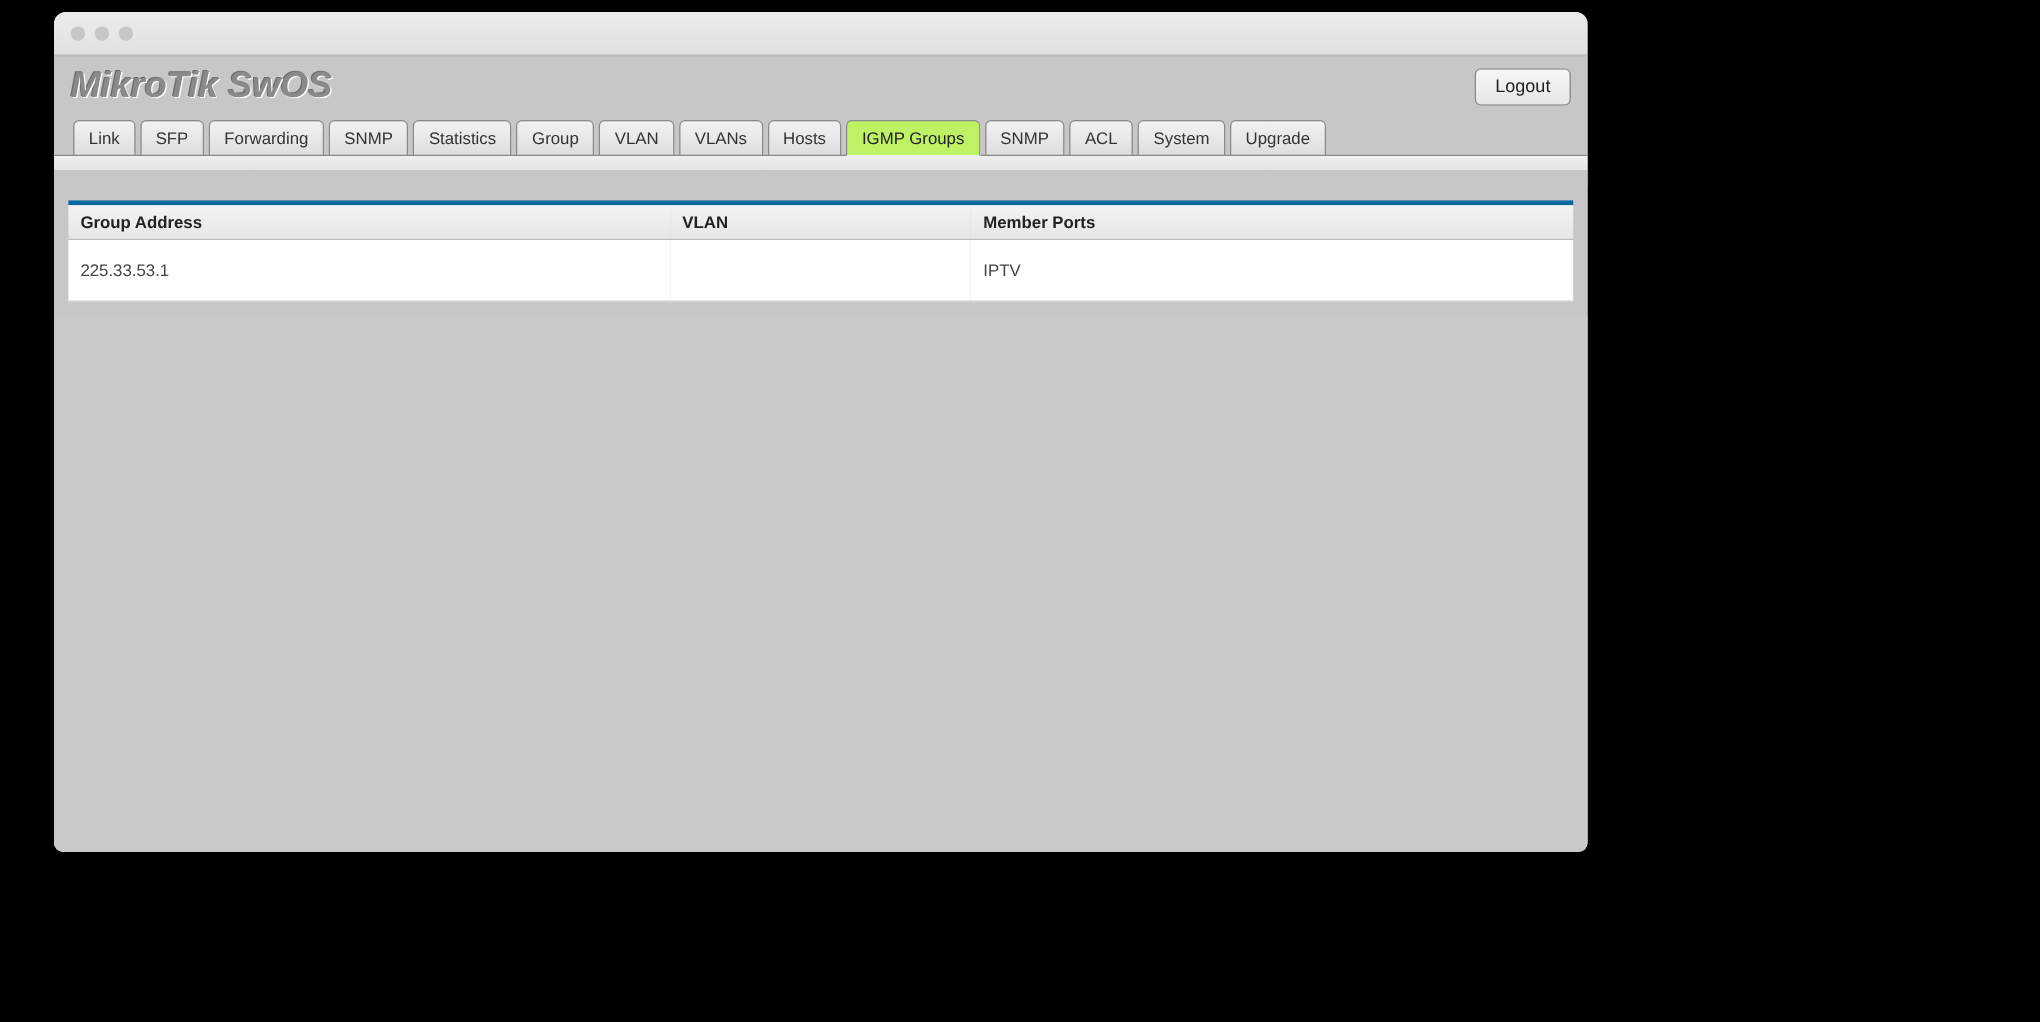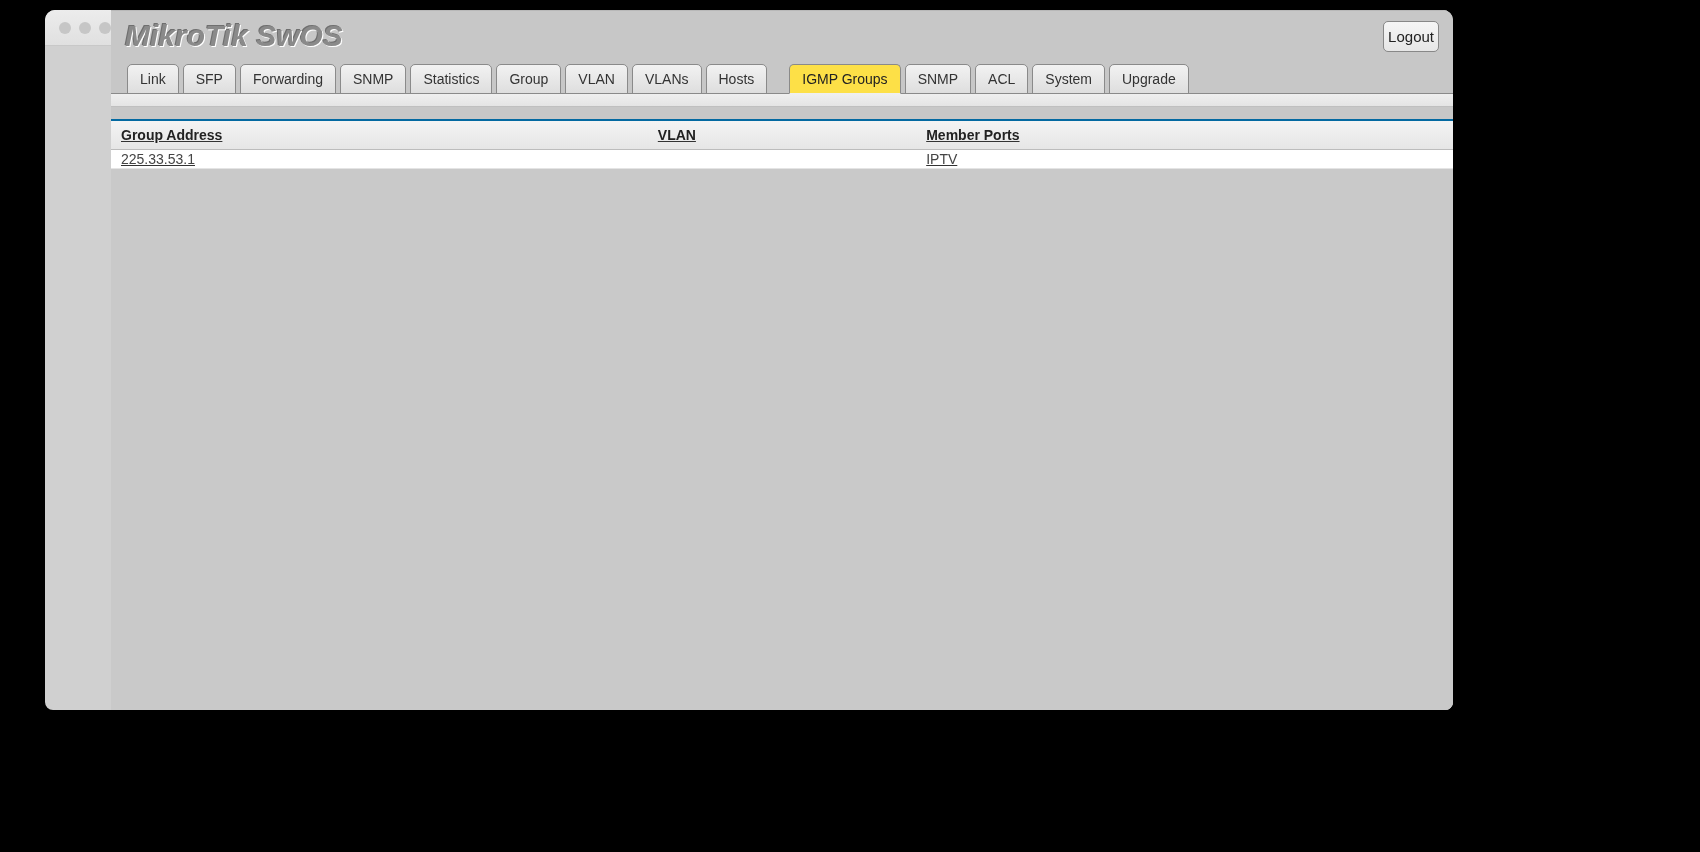--- a/index.html
+++ b/index.html
@@ -9,28 +9,28 @@
     font-size: 14px;
     color: #333;
     width: 1700px;
     height: 852px;
     overflow: hidden;
   }
   .window {
     position: absolute;
     left: 45px;
     top: 10px;
-    width: 1408px;
+    width: 1278px;
     height: 700px;
     background: #d0d0d0;
     border-radius: 10px 10px 8px 8px;
     box-shadow: 0 10px 40px rgba(0,0,0,0.5);
     overflow: hidden;
     display: flex;
-    flex-direction: row;
+    flex-direction: column;
   }
   .titlebar {
     height: 36px;
     background: linear-gradient(#ececec, #e0e0e0);
     border-bottom: 1px solid #c8c8c8;
     display: flex;
     align-items: center;
     padding-left: 14px;
     gap: 8px;
     flex-shrink: 0;
@@ -58,21 +58,21 @@
     font-style: italic;
     font-family: Tahoma, Verdana, sans-serif;
     color: #8a8a8a;
     text-shadow: 1px 1px 0 #fff, -1px -1px 0 #6f6f6f;
     letter-spacing: 0px;
   }
   .logout-btn {
     background: linear-gradient(#f6f6f6,#e6e6e6);
     border: 1px solid #888;
     border-radius: 5px;
-    padding: 6px 4px;
+    padding: 6px 16px;
     font-size: 15px;
     font-family: inherit;
     cursor: pointer;
     color: #222;
   }
   .tabs-row {
     display: flex;
     align-items: flex-start;
     gap: 4px;
     padding: 10px 16px 0 16px;
@@ -85,57 +85,55 @@
     border-radius: 5px 5px 0 0;
     padding: 6px 12px;
     font-size: 14px;
     color: #333;
     cursor: pointer;
     white-space: nowrap;
     position: relative;
     top: 1px;
   }
   .tab.active {
-    background: #fde047;
+    background: #bef264;
     border-bottom: 1px solid #efefef;
     color: #222;
     z-index: 2;
-    margin-left: 18px;
   }
   .spacer-bar {
     height: 14px;
     background: linear-gradient(#efefef,#e4e4e4);
     border-top: 1px solid #8a8a8a;
     border-bottom: 1px solid #bfbfbf;
     margin: 0;
   }
   .content-strip {
     background: #c7c7c7;
     height: 12px;
   }
   .table-wrap {
-    margin: 0;
-    border-top: 2px solid #0369a1;
-    text-decoration: underline;
+    margin: 12px;
+    border-top: 4px solid #0369a1;
   }
   table {
     width: 100%;
     border-collapse: collapse;
     font-size: 14px;
   }
   thead th {
     text-align: left;
     background: linear-gradient(#f4f4f4,#e6e6e6);
     padding: 6px 10px;
     font-weight: 700;
     color: #222;
     border-bottom: 1px solid #bcbcbc;
   }
   tbody td {
-    padding: 1px 10px;
+    padding: 17px 10px;
     color: #444;
     border-bottom: 1px solid #e4e4e4;
   }
   tbody tr:nth-child(odd) { background: #ffffff; }
   tbody tr:nth-child(even) { background: #f2f2f2; }
   .col-group { width: 40%; }
   .col-vlan  { width: 20%; }
   .col-ports { width: 40%; }
   .body-fill {
     flex: 1;

